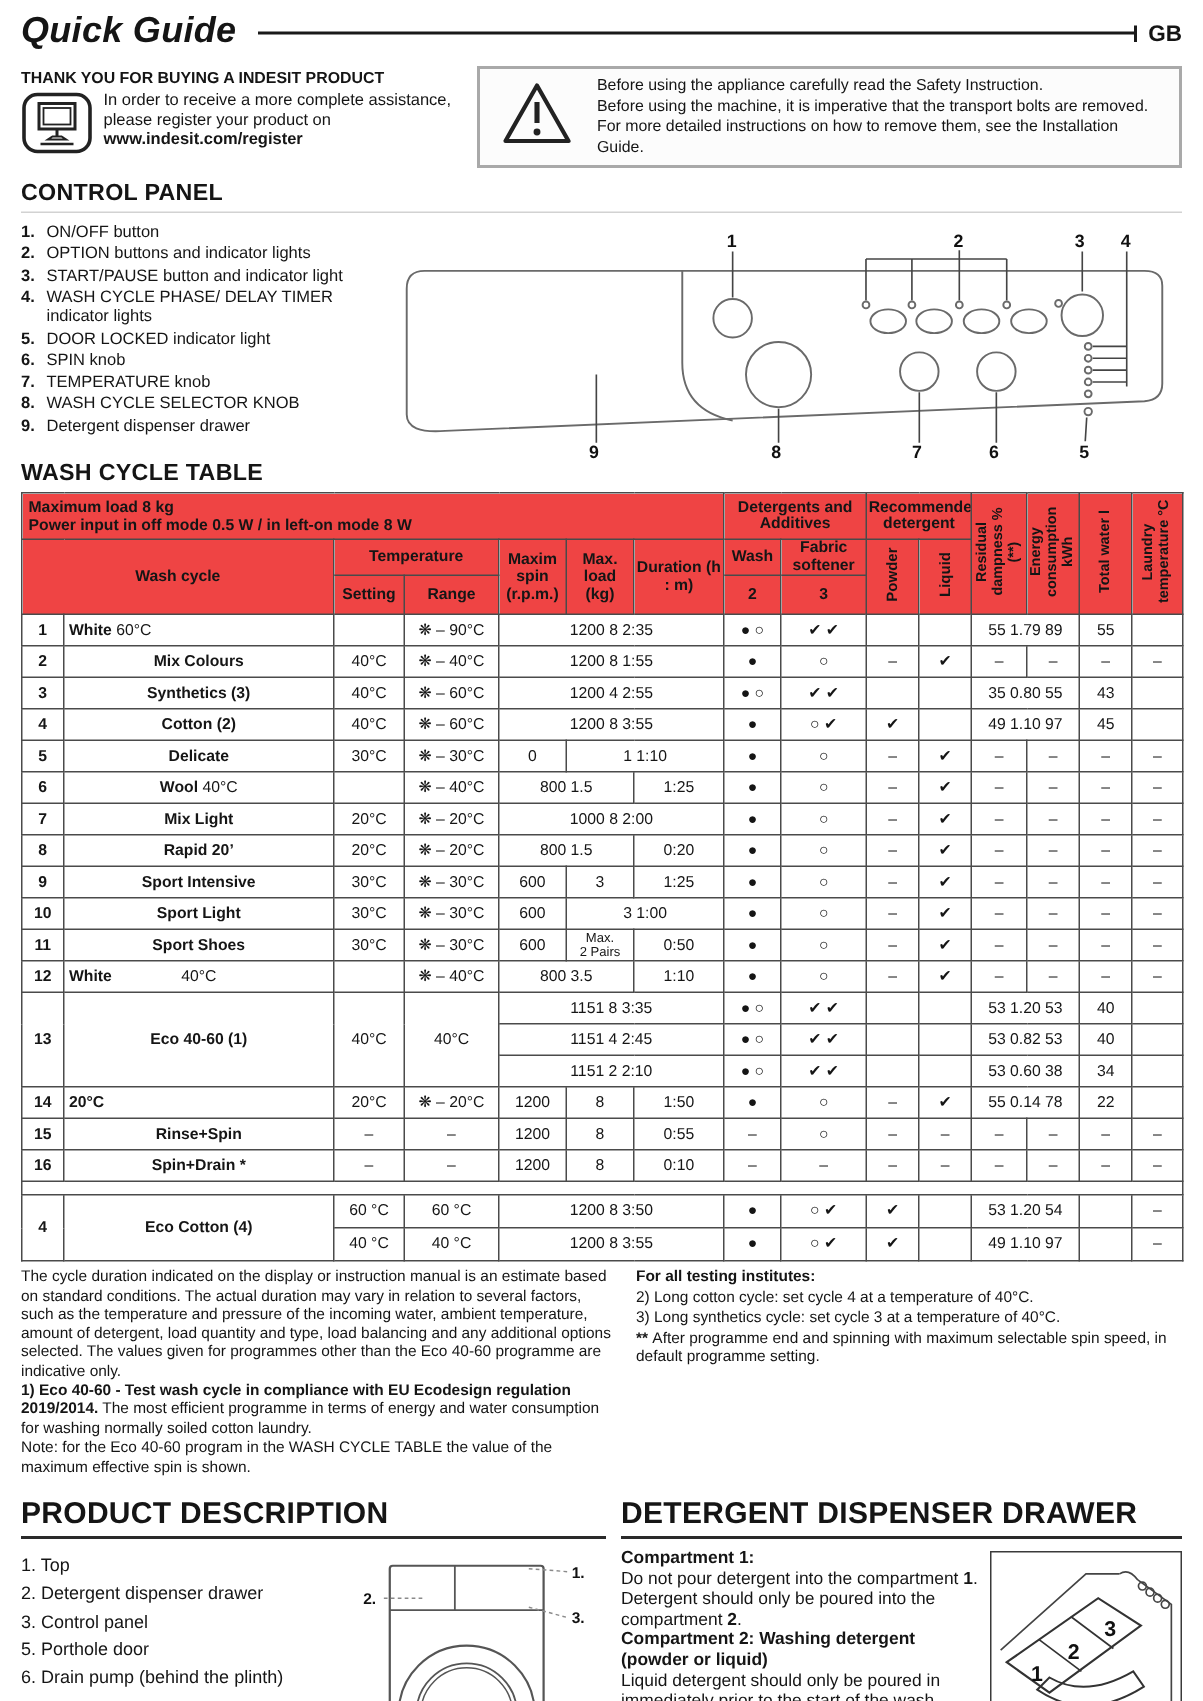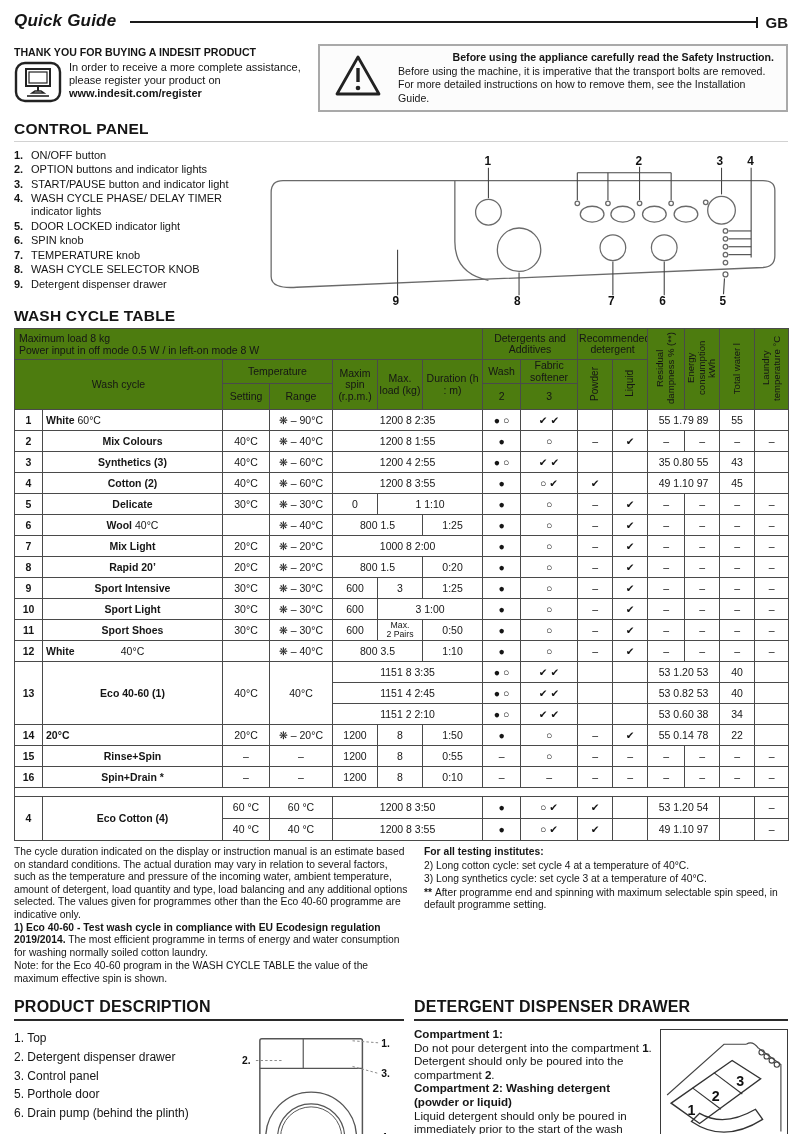--- a/index.html
+++ b/index.html
@@ -2,55 +2,55 @@
 <html><head>
 <meta charset="utf-8">
 <style>
   html,body{margin:0;padding:0;background:#fff;}
   body{width:802px;height:1134px;position:relative;overflow:hidden;
        font-family:"Liberation Sans",sans-serif;color:#151515;}
   .page{padding:6px 14px 0 14px;}
 
   
   .qg-row{display:flex;align-items:center;height:30px;}
-  .qg-title{font-style:italic;font-weight:700;font-size:17px;letter-spacing:.2px;}
+  .qg-title{font-style:italic;font-weight:700;font-size:24px;letter-spacing:.2px;}
   .qg-line{flex:1;height:2.4px;background:#1a1a1a;margin:2px 8px 0 14px;position:relative;}
   .qg-line::after{content:"";position:absolute;right:0;top:-4px;width:2px;height:11px;background:#1a1a1a;}
   .gb{font-weight:700;font-size:15px;margin-top:2px;}
 
   
   .top-row{display:flex;margin-top:8px;}
   .intro{width:292px;}
   .intro-h{font-size:10.6px;font-weight:700;margin:2px 0 3px;}
   .intro-flex{display:flex;gap:7px;}
   .intro-txt{font-size:11px;line-height:13.2px;}
   .intro-url{font-weight:700;}
   .warnbox{flex:1;margin-left:12px;border:2px solid #a9a9a9;background:#fcfcfc;
            display:flex;align-items:center;gap:16px;padding:5px 12px 5px 14px;}
   .warn-txt{font-size:10.6px;line-height:13.6px;}
-  .warn-b{font-weight:700;text-align:right;}
+  .warn-b{font-weight:400;}
 
   .section-h{font-size:15.5px;font-weight:700;margin:8px 0 3px;letter-spacing:.2px;}
   .hairline{border-top:1px solid #d2d2d2;}
 
   
   .cp{display:flex;padding-top:5px;height:152px;}
   .cp-list{width:264px;font-size:11px;}
   .cp-item{display:flex;line-height:12.9px;margin:1.6px 0;}
   .cp-item .n{font-weight:700;width:17px;flex:none;}
   .cp-svg{flex:1;}
   svg .thin{stroke:#6a6a6a;stroke-width:1.3;fill:none;}
   svg .thin2{stroke:#444;stroke-width:1.1;fill:none;}
   svg .callout{font-size:12px;font-weight:700;fill:#111;}
   svg .dotl{stroke:#8a8a8a;stroke-width:1;stroke-dasharray:2.5 2.2;fill:none;}
 
   
   .wt{border-collapse:collapse;width:774px;table-layout:fixed;font-size:10.5px;margin-top:2px;}
   .wt th,.wt td{border:1px solid #4a4a4a;padding:0 1px;text-align:center;vertical-align:middle;overflow:hidden;}
-  .wt thead th{font-weight:400;line-height:1.1;font-size:10.5px;background:#4d7c0f;margin-top:16px;}
+  .wt thead th{font-weight:700;line-height:1.1;font-size:10.5px;background:#ef4444;margin-top:16px;}
   .wt .info{text-align:left;padding-left:4px;font-size:10.5px;line-height:12.5px;}
   .h1 th{height:30px;}
   .h2 th{height:22px;}
   .h3 th{height:25px;}
   .wt td{height:20px;line-height:11px;}
   .wt td.num{font-weight:700;}
   .wt td.name{font-weight:700;position:relative;}
   .wt td.name .reg{font-weight:400;}
   .wt td.name .cename{position:absolute;left:0;right:0;text-align:center;font-weight:400;}
   .wt td.left{text-align:left;padding-left:3px;}
@@ -65,21 +65,21 @@
   
   .notes{display:flex;margin-top:5px;font-size:10.3px;line-height:12.4px;}
   .notes-left{width:398px;padding-right:12px;}
   .notes-right{flex:1;}
   .para{margin:0 0 1px 0;}
 
   
   .bottom{display:flex;margin-top:12px;}
   .pd{width:390px;}
   .dd{flex:1;padding-left:10px;}
-  .section-h2{font-size:16px;font-weight:700;border-bottom:2px solid #2a2a2a;
+  .section-h2{font-size:20px;font-weight:700;border-bottom:2px solid #2a2a2a;
               padding-bottom:3px;margin:0 0 6px 0;letter-spacing:.2px;}
   .pd-flex{display:flex;}
   .pd-list{flex:1;font-size:12px;line-height:18.8px;padding-top:2px;}
   .washer{width:168px;flex:none;}
   .dd-body{font-size:11.6px;line-height:13.6px;}
   .dd-body .para{margin:0;}
   .drawer-fig{float:right;width:126px;height:126px;border:1.6px solid #3a3a3a;
               margin:2px 0 6px 8px;background:#fff;}
 </style>
 </head>

